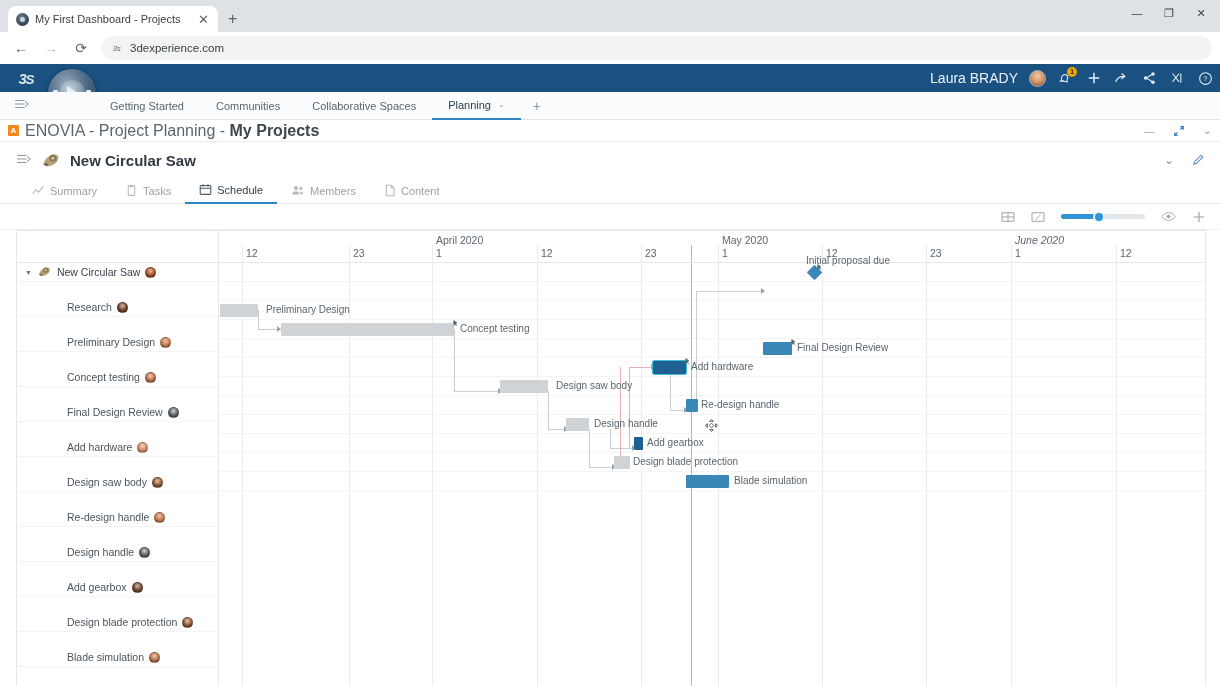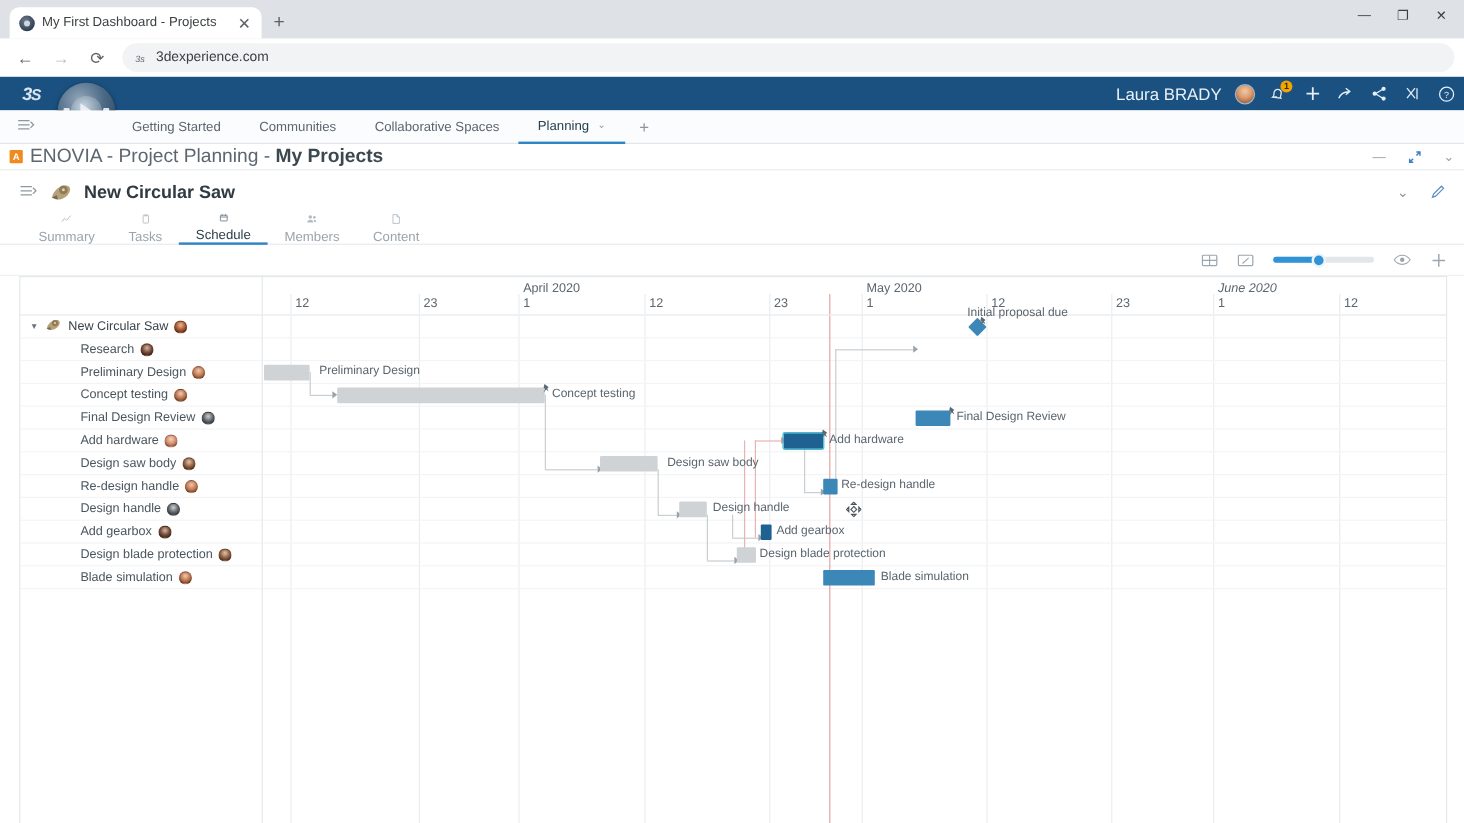--- a/index.html
+++ b/index.html
@@ -136,21 +136,21 @@
   .proj-head { height: 36px; display: flex; align-items: center; padding-left: 16px; gap: 9px; position: relative; }
   .side-toggle { color: #8a949c; font-size: 13px; }
   .saw-ico { width: 20px; height: 18px; position: relative; }
   .proj-title { font-size: 15px; font-weight: bold; color: #303a42; }
   .proj-head-right { position: absolute; right: 14px; display: flex; align-items: center; gap: 18px; color: #8d98a0; font-size: 12px; }
 
   
   .sub-tabs { height: 26px; display: flex; align-items: center; padding-left: 18px; border-bottom: 1px solid #e6eaed; }
   .sub-tab {
     font-size: 11px; color: #9aa4ac; height: 26px; display: flex; align-items: center;
-    gap: 5px; padding: 0 14px; flex-direction: column;
+    gap: 5px; padding: 0 14px;
   }
   .sub-tab.active { color: #2b3e4b; border-bottom: 2px solid #2f84c4; font-weight: normal; }
   .sub-tab svg { opacity: .85; }
 
   
   .gantt-toolbar {
     height: 26px; display: flex; align-items: center; justify-content: flex-end;
     padding-right: 14px; gap: 16px; border-bottom: 1px solid #eef1f3;
   }
   .tb-ico { color: #9ca6ae; display: flex; align-items: center; }
@@ -167,21 +167,21 @@
     position: relative; height: 468px; margin: 0 14px 0 16px;
     border: 1px solid #e4e8eb; border-top: 1px solid #e4e8eb; display: flex;
   }
   .task-pane { width: 202px; border-right: 1px solid #e4e8eb; position: relative; }
   .task-head { height: 32px; border-bottom: 1px solid #e4e8eb; }
   .task-row {
     height: 19px; display: flex; align-items: center; gap: 5px;
     border-bottom: 1px solid #f2f4f6; font-size: 10.5px; color: #4a555e; padding-right: 4px;
   }
   .task-row.root { padding-left: 8px; font-weight: normal; color: #39434b; }
-  .task-row.child { padding-left: 50px; }
+  .task-row.child { padding-left: 50px; margin-top: 16px; }
   .tri { font-size: 7px; color: #6a757e; }
   .av {
     width: 11px; height: 11px; border-radius: 50%; flex: 0 0 auto;
     border: 1px solid rgba(0,0,0,.12);
   }
   .av.a1 { background: radial-gradient(circle at 50% 33%, #e9bc9a 0%, #a3522f 55%, #3c1f14 100%); }
   .av.a2 { background: radial-gradient(circle at 50% 33%, #d8b9a4 0%, #6d4533 55%, #2b1a12 100%); }
   .av.a3 { background: radial-gradient(circle at 50% 33%, #efc6ad 0%, #c07a52 55%, #5b2e1d 100%); }
   .av.a4 { background: radial-gradient(circle at 50% 33%, #cfd3d6 0%, #5c6166 55%, #23282c 100%); }
   .av.a5 { background: radial-gradient(circle at 50% 33%, #f2cdb4 0%, #b8714c 55%, #4d2718 100%); }

